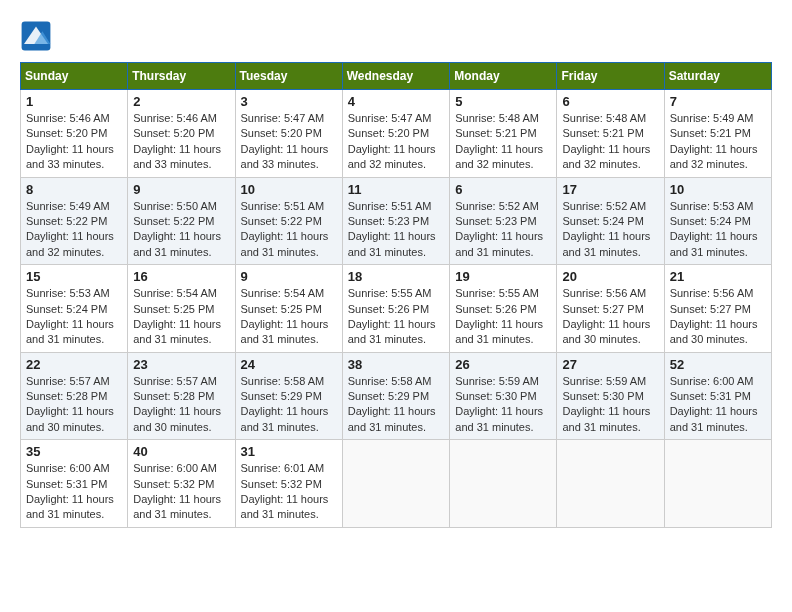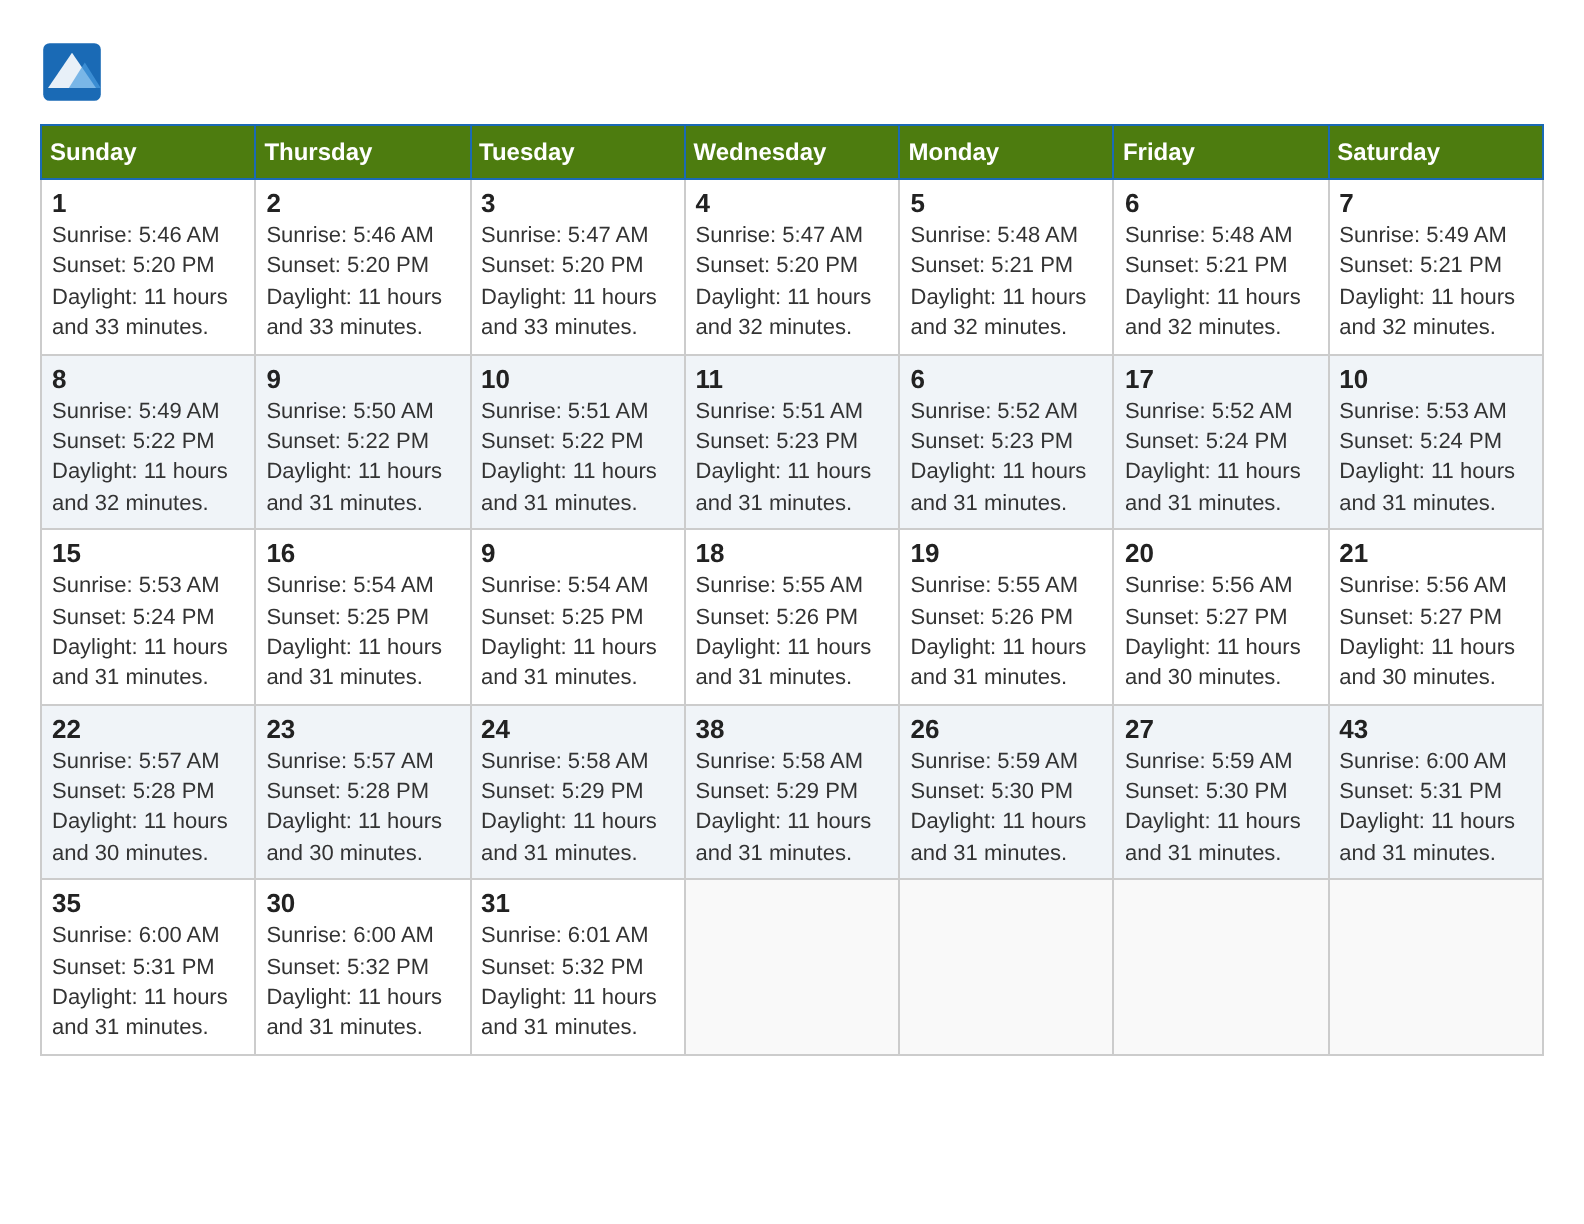--- a/index.html
+++ b/index.html
@@ -367,41 +367,41 @@
         <td>
         <span class="day-number">27</span>
         <div class="day-info">
           Sunrise: 5:59 AM<br>
           Sunset: 5:30 PM<br>
           Daylight: 11 hours<br>
           and 31 minutes.
         </div>
       </td>
         <td>
-        <span class="day-number">43</span>
+        <span class="day-number">52</span>
         <div class="day-info">
           Sunrise: 6:00 AM<br>
           Sunset: 5:31 PM<br>
           Daylight: 11 hours<br>
           and 31 minutes.
         </div>
       </td>
       </tr>
       <tr>
         <td>
         <span class="day-number">35</span>
         <div class="day-info">
           Sunrise: 6:00 AM<br>
           Sunset: 5:31 PM<br>
           Daylight: 11 hours<br>
           and 31 minutes.
         </div>
       </td>
         <td>
-        <span class="day-number">30</span>
+        <span class="day-number">40</span>
         <div class="day-info">
           Sunrise: 6:00 AM<br>
           Sunset: 5:32 PM<br>
           Daylight: 11 hours<br>
           and 31 minutes.
         </div>
       </td>
         <td>
         <span class="day-number">31</span>
         <div class="day-info">

